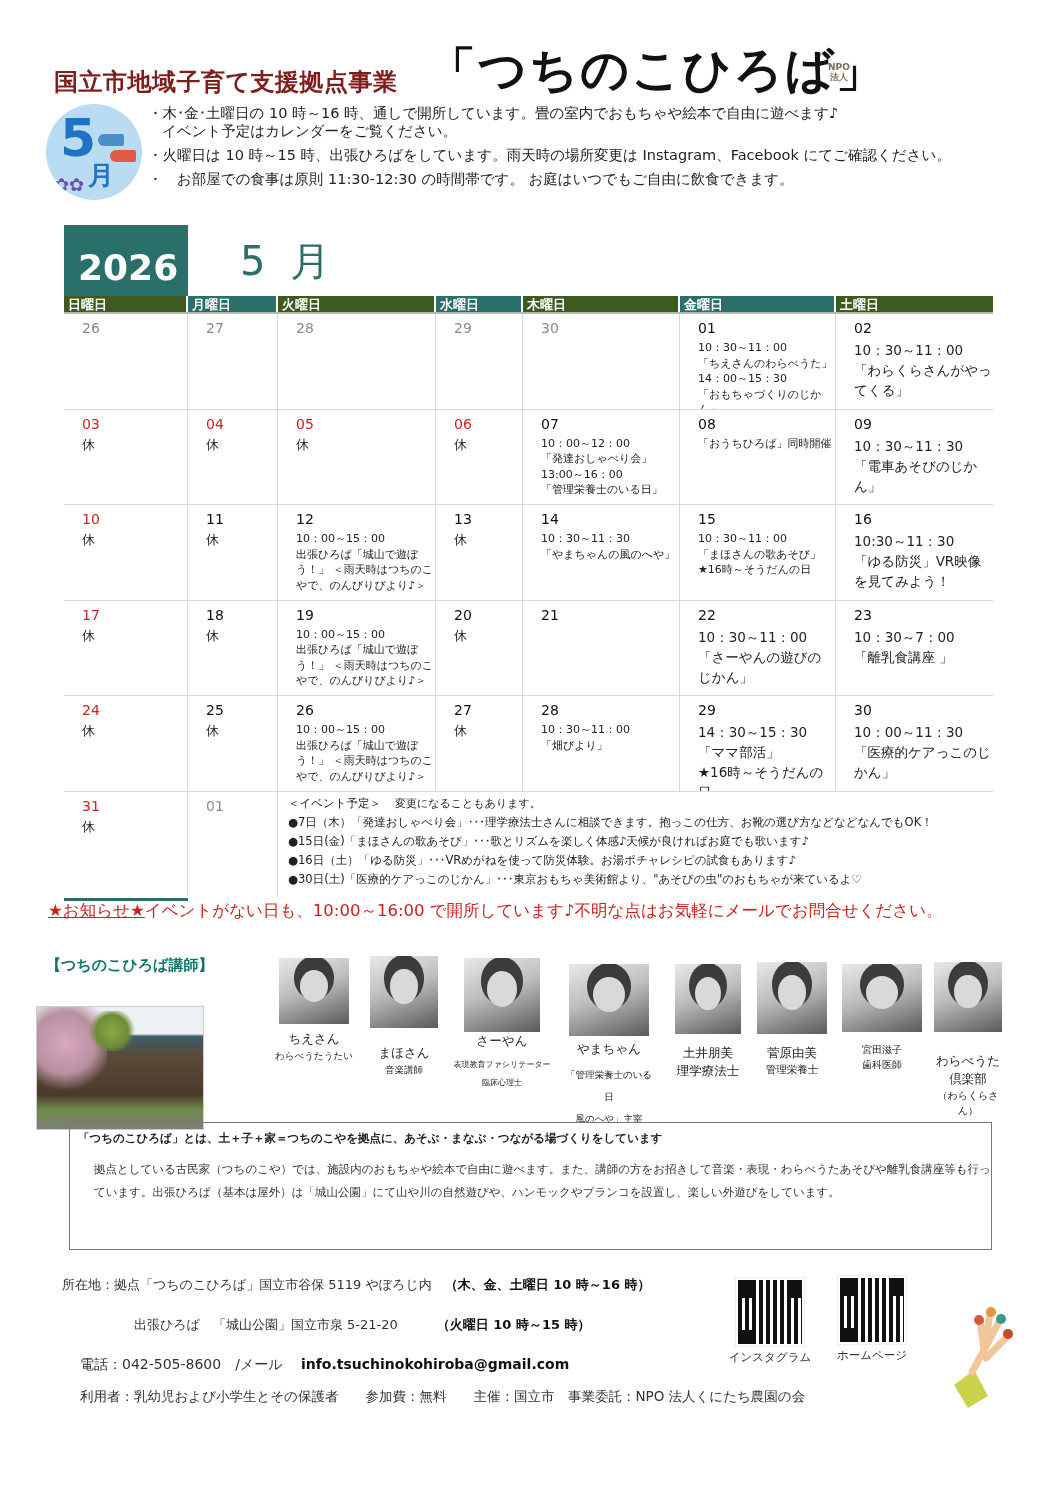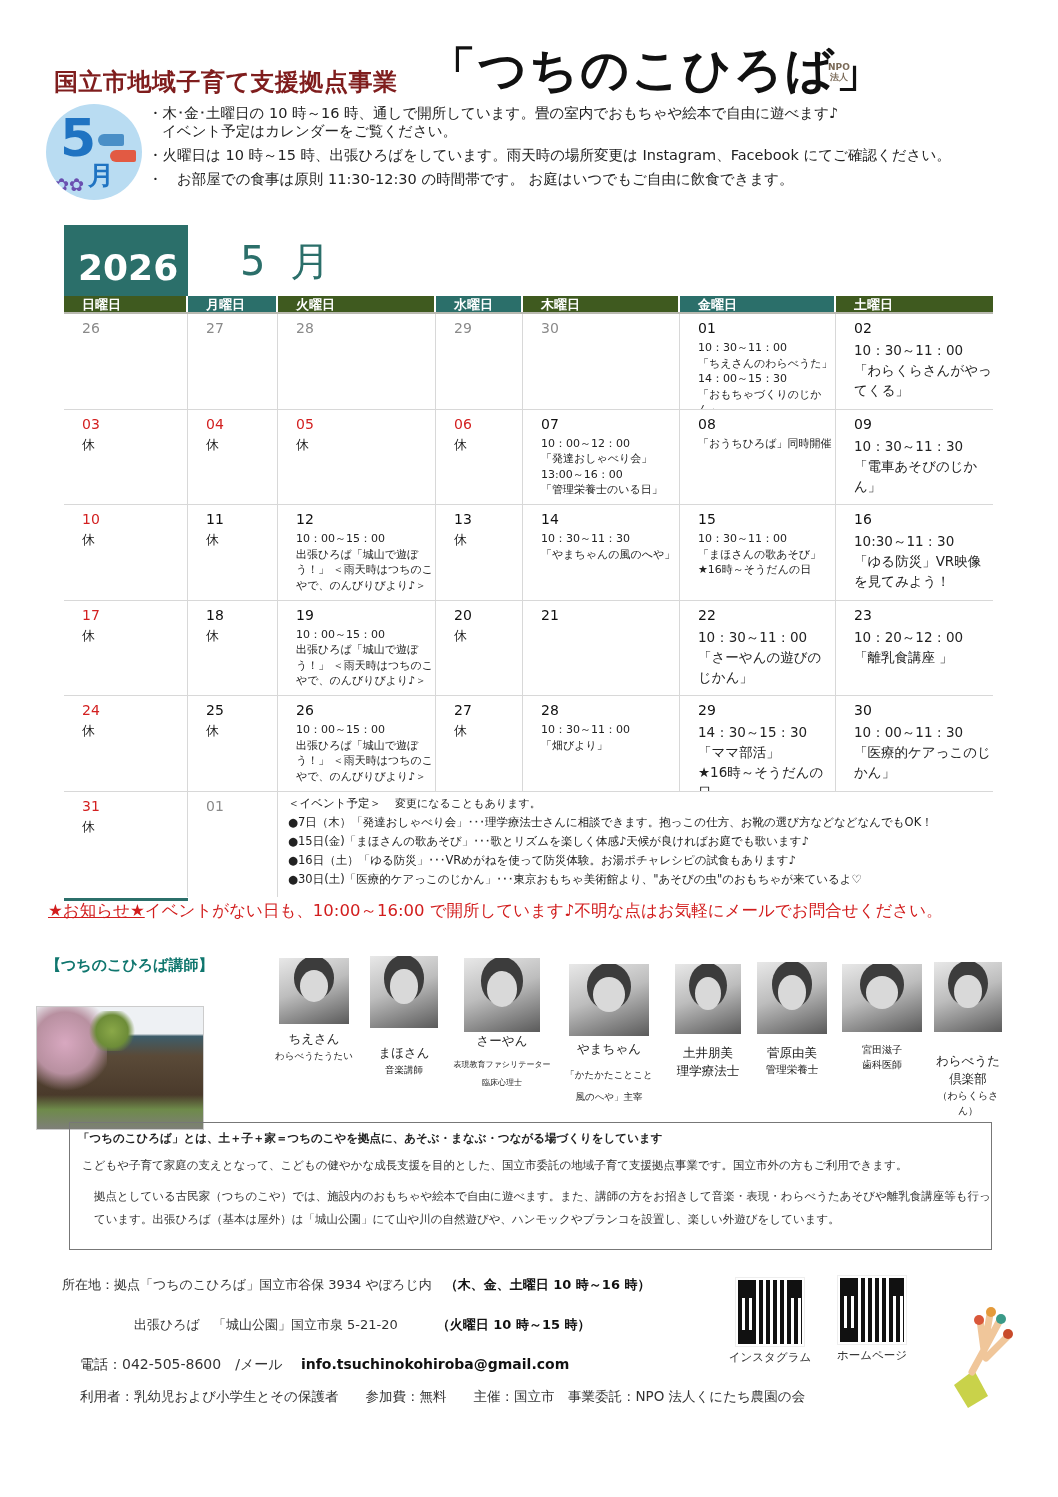--- a/index.html
+++ b/index.html
@@ -24,21 +24,21 @@
   .notes { left: 148px; top: 104px; width: 840px; font-size: 14.5px; line-height: 18px; color: #222; }
   .notes p { margin-bottom: 6px; }
   .notes .indent { padding-left: 14px; }
 
   
   .year-box { left: 64px; top: 225px; width: 124px; height: 71px; background: #2b6f6a; color: #fff; font-size: 36px; font-weight: bold; padding: 22px 0 0 14px; font-family: "DejaVu Sans", sans-serif; }
   .month-title { left: 240px; top: 234px; font-size: 40px; color: #2b6f6a; letter-spacing: 6px; }
 
   .cal { left: 64px; top: 296px; width: 929px; }
   .weekhead { display: flex; height: 18px; border-bottom: 2px solid #b9b9b0; }
-  .weekhead div { color: #fff; font-size: 13px; font-weight: bold; padding-left: 18px; line-height: 18px; border-right: 2px solid #fff; }
+  .weekhead div { color: #fff; font-size: 13px; font-weight: bold; padding-left: 4px; line-height: 18px; border-right: 2px solid #fff; }
   .weekhead .olive { background: #3f5a1f; }
   .weekhead .teal { background: #2b6f6a; }
 
   .row { display: flex; height: 95.5px; border-bottom: 1.5px solid #d8d8d8; }
   .cell { border-right: 1.5px solid #d8d8d8; padding: 2px 0 0 18px; overflow: hidden; }
   .cell:last-child { border-right: none; }
   .c0 { width: 124px; } .c1 { width: 90px; } .c2 { width: 158px; } .c3 { width: 87px; } .c4 { width: 157px; } .c5 { width: 156px; } .c6 { width: 157px; }
   .day { font-size: 14px; line-height: 24px; color: #111; font-family: "DejaVu Sans", sans-serif; }
   .day.red { color: #d32020; }
   .day.gray { color: #8a8a8a; }
@@ -244,21 +244,21 @@
         <div class="cell c4">
           <div class="day">21</div>
         </div>
         <div class="cell c5">
           <div class="day">22</div>
           <div class="ev lg">10：30～11：00</div>
           <div class="ev lg">「さーやんの遊びのじかん」</div>
         </div>
         <div class="cell c6">
           <div class="day">23</div>
-          <div class="ev lg">10：20～12：00</div>
+          <div class="ev lg">10：30～7：00</div>
           <div class="ev lg">「離乳食講座 」</div>
         </div>
       </div>
       <div class="row">
         <div class="cell c0">
           <div class="day red">24</div>
           <div class="closed">休</div>
         </div>
         <div class="cell c1">
           <div class="day">25</div>
@@ -333,21 +333,21 @@
 </div>
 <div class="inst" style="left:440px;top:958px;width:124px;">
   <div class="photo" style="width:76px;height:74px;"></div>
   <div class="nm">さーやん</div>
   <div class="role sm" style="margin-top:6px">表現教育ファシリテーター</div>
   <div class="role sm">臨床心理士</div>
 </div>
 <div class="inst" style="left:562px;top:964px;width:94px;">
   <div class="photo" style="width:80px;height:72px;"></div>
   <div class="nm" style="margin-top:4px">やまちゃん</div>
-  <div class="role" style="margin-top:6px;line-height:22px">「かたかたことこと</div>
+  <div class="role" style="margin-top:6px;line-height:22px">「管理栄養士のいる日</div>
   <div class="role" style="line-height:22px">風のへや」主宰</div>
 </div>
 <div class="inst" style="left:668px;top:964px;width:80px;">
   <div class="photo" style="width:66px;height:70px;"></div>
   <div class="nm" style="margin-top:10px">土井朋美</div>
   <div class="nm">理学療法士</div>
 </div>
 <div class="inst" style="left:752px;top:962px;width:80px;">
   <div class="photo" style="width:70px;height:72px;"></div>
   <div class="nm" style="margin-top:10px">菅原由美</div>
@@ -360,26 +360,25 @@
 </div>
 <div class="inst" style="left:928px;top:962px;width:80px;">
   <div class="photo" style="width:68px;height:70px;"></div>
   <div class="nm" style="margin-top:20px">わらべうた</div>
   <div class="nm">倶楽部</div>
   <div class="role" style="font-size:10px">（わらくらさん）</div>
 </div>
 
 <div class="abs about">
   <div class="h">「つちのこひろば」とは、土＋子＋家＝つちのこやを拠点に、あそぶ・まなぶ・つながる場づくりをしています</div>
-  <div class="p1">こどもや子育て家庭の支えとなって、こどもの健やかな成長支援を目的とした、国立市委託の地域子育て支援拠点事業です。国立市外の方もご利用できます。</div>
   <div class="p2">拠点としている古民家（つちのこや）では、施設内のおもちゃや絵本で自由に遊べます。また、講師の方をお招きして音楽・表現・わらべうたあそびや離乳食講座等も行っています。出張ひろば（基本は屋外）は「城山公園」にて山や川の自然遊びや、ハンモックやブランコを設置し、楽しい外遊びをしています。</div>
 </div>
 
 <div class="abs foot" style="left:62px;top:1276px;">
-  <span>所在地：拠点「つちのこひろば」国立市谷保 3934 やぼろじ内</span>　<b>（木、金、土曜日 10 時～16 時）</b>
+  <span>所在地：拠点「つちのこひろば」国立市谷保 5119 やぼろじ内</span>　<b>（木、金、土曜日 10 時～16 時）</b>
 </div>
 <div class="abs foot" style="left:134px;top:1316px;">
   <span>出張ひろば　「城山公園」国立市泉 5-21-20</span>　　　<b>（火曜日 10 時～15 時）</b>
 </div>
 <div class="abs foot" style="left:80px;top:1356px;font-size:14px;">
   <span>電話：042-505-8600　/メール</span>　 <b>info.tsuchinokohiroba@gmail.com</b>
 </div>
 <div class="abs foot" style="left:80px;top:1388px;font-size:13.5px;">利用者：乳幼児および小学生とその保護者　　参加費：無料　　主催：国立市　事業委託：NPO 法人くにたち農園の会</div>
 
 <div class="abs" style="left:736px;top:1278px;">

